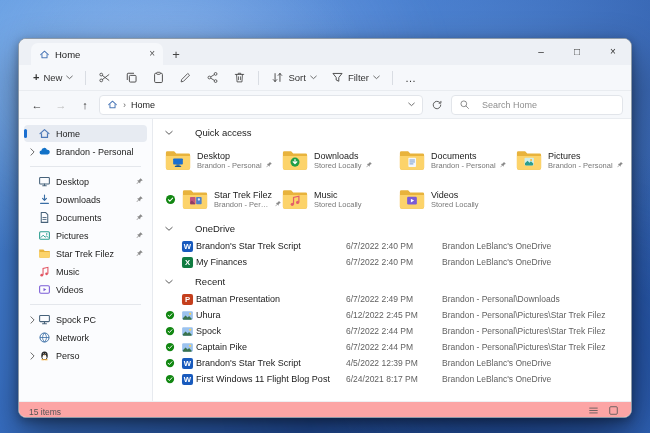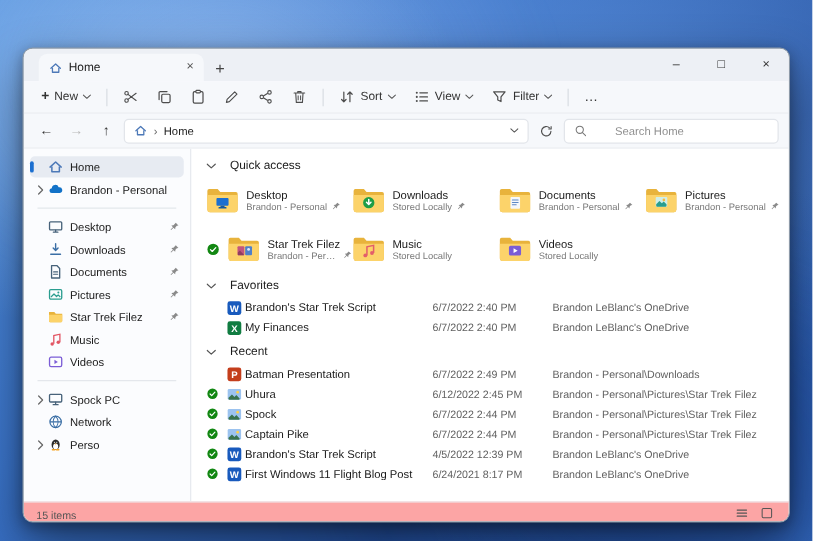--- a/index.html
+++ b/index.html
@@ -39,40 +39,40 @@
   .tb-sep{width:1px;height:14px;background:#d9dde3;margin:0 4px;}
   .tb-more{font-size:11px;color:#333;padding:0 6px;}
 
   
   .addressbar{height:28px;background:#f6f8fb;border-bottom:1px solid #e9ecf0;display:flex;align-items:center;gap:4px;padding:0 8px;flex:none;}
   .nav-btn{width:20px;height:20px;display:flex;align-items:center;justify-content:center;font-size:11px;color:#333;border-radius:4px;}
   .nav-btn.disabled{color:#b9b9b9;}
   .address-field{flex:1;height:20px;background:#fff;border:1px solid #e2e5ea;border-radius:4px;display:flex;align-items:center;gap:5px;padding:0 7px;font-size:9px;color:#1b1b1b;}
   .crumb-sep{color:#666;font-size:9px;}
   .addr-spacer{flex:1;}
-  .search-field{width:172px;height:20px;background:#fff;border:1px solid #e2e5ea;border-radius:4px;display:flex;align-items:center;gap:22px;padding:0 7px;}
+  .search-field{width:172px;height:20px;background:#fff;border:1px solid #e2e5ea;border-radius:4px;display:flex;align-items:center;gap:12px;padding:0 7px;}
   .search-field input{flex:1;border:none;outline:none;background:transparent;font-size:9px;color:#333;font-family:inherit;min-width:0;}
   .search-field input::placeholder{color:#8f8f8f;}
 
   
   .app-body{flex:1;display:flex;background:#fff;overflow:hidden;}
   .sidebar{width:134px;flex:none;background:#fbfcfe;border-right:1px solid #e7eaef;padding:5px 3px;overflow:hidden;}
   .sb-item{display:flex;align-items:center;height:17px;border-radius:4px;padding:0 3px;font-size:9px;color:#1b1b1b;margin:1px 2px;position:relative;}
   .sb-item.sel{background:#e7ebf2;}
   .sb-item.sel::before{content:"";position:absolute;left:0;top:4px;bottom:4px;width:2.5px;border-radius:2px;background:#1b6fd0;}
   .sb-chev{width:10px;display:flex;justify-content:center;flex:none;}
   .sb-chev svg{width:5px;height:8px;}
   .sb-ic{width:15px;flex:none;margin-right:4px;}
   .sb-ic svg{width:13px;height:13px;}
   .sb-label{flex:1;overflow:hidden;white-space:nowrap;text-overflow:ellipsis;}
   .sb-pin svg{width:9px;height:9px;}
   .sb-div{height:1px;background:#e4e7ec;margin:6px 8px;}
 
   .content{flex:1;overflow:hidden;padding-top:2px;}
-  .sec-h{display:flex;align-items:center;gap:11px;padding:6px 0 4px 12px;font-size:9.5px;color:#1b1b1b;}
+  .sec-h{display:flex;align-items:center;gap:22px;padding:6px 0 4px 12px;font-size:9.5px;color:#1b1b1b;}
   .sec-h .icn svg{width:8px;height:6px;}
   .tiles{display:grid;grid-template-columns:repeat(4,117px);grid-auto-rows:32px;row-gap:7px;padding:2px 0 2px 12px;}
   .tile{display:flex;align-items:center;gap:6px;overflow:hidden;}
   .tile-status svg{width:11px;height:11px;}
   .tile-icon svg{width:26px;height:21px;}
   .tile-text{min-width:0;}
   .tile-name{display:block;font-size:9px;color:#1b1b1b;white-space:nowrap;overflow:hidden;text-overflow:ellipsis;}
   .tile-sub{display:flex;align-items:center;gap:3px;font-size:7.5px;color:#787878;}
   .tile-sub-t{white-space:nowrap;overflow:hidden;text-overflow:ellipsis;max-width:80px;}
   .tile-pin svg{width:8px;height:8px;}
@@ -201,36 +201,20 @@
         <span>Sort</span>
         <span class="icn chev">
             <svg viewBox="0 0 10 6">
               <path d="M1 1l4 3.6L9 1" fill="none" stroke="#555" stroke-width="1.2" stroke-linecap="round" stroke-linejoin="round"></path>
             </svg>
           </span>
       </button>
       <button class="tb-btn">
         <span class="icn tb-ic">
             <svg viewBox="0 0 16 16">
-              <circle cx="3" cy="4" r="1" fill="#4d4d4d"></circle>
-              <circle cx="3" cy="8" r="1" fill="#4d4d4d"></circle>
-              <circle cx="3" cy="12" r="1" fill="#4d4d4d"></circle>
-              <path d="M6 4h7.5M6 8h7.5M6 12h7.5" stroke="#4d4d4d" stroke-width="1.2" stroke-linecap="round"></path>
-            </svg>
-          </span>
-        <span>View</span>
-        <span class="icn chev">
-            <svg viewBox="0 0 10 6">
-              <path d="M1 1l4 3.6L9 1" fill="none" stroke="#555" stroke-width="1.2" stroke-linecap="round" stroke-linejoin="round"></path>
-            </svg>
-          </span>
-      </button>
-      <button class="tb-btn">
-        <span class="icn tb-ic">
-            <svg viewBox="0 0 16 16">
               <path d="M2.4 3h11.2L9.6 8v4.6l-3.2-1.5V8z" fill="none" stroke="#4d4d4d" stroke-width="1.2" stroke-linejoin="round"></path>
             </svg>
           </span>
         <span>Filter</span>
         <span class="icn chev">
             <svg viewBox="0 0 10 6">
               <path d="M1 1l4 3.6L9 1" fill="none" stroke="#555" stroke-width="1.2" stroke-linecap="round" stroke-linejoin="round"></path>
             </svg>
           </span>
       </button>
@@ -602,21 +586,21 @@
                 </div>
               </div>
             </div>
           </div>
         <div class="sec-h">
           <span class="icn">
               <svg viewBox="0 0 10 6">
                 <path d="M1 1l4 3.6L9 1" fill="none" stroke="#555" stroke-width="1.2" stroke-linecap="round" stroke-linejoin="round"></path>
               </svg>
             </span>
-          <span>Favorites</span>
+          <span>OneDrive</span>
         </div>
         <div class="rows">
             <div class="frow">
               <span class="status-slot"></span>
               <span class="icn file-icon">
                 <svg viewBox="0 0 16 16">
                   <rect x="1.2" y="1.2" width="13.6" height="13.6" rx="2.4" fill="#185abd"></rect>
                   <text x="8" y="11.4" font-size="9.5" font-weight="bold" fill="#fff" text-anchor="middle" font-family="Liberation Sans,sans-serif">W</text>
                 </svg>
               </span>

